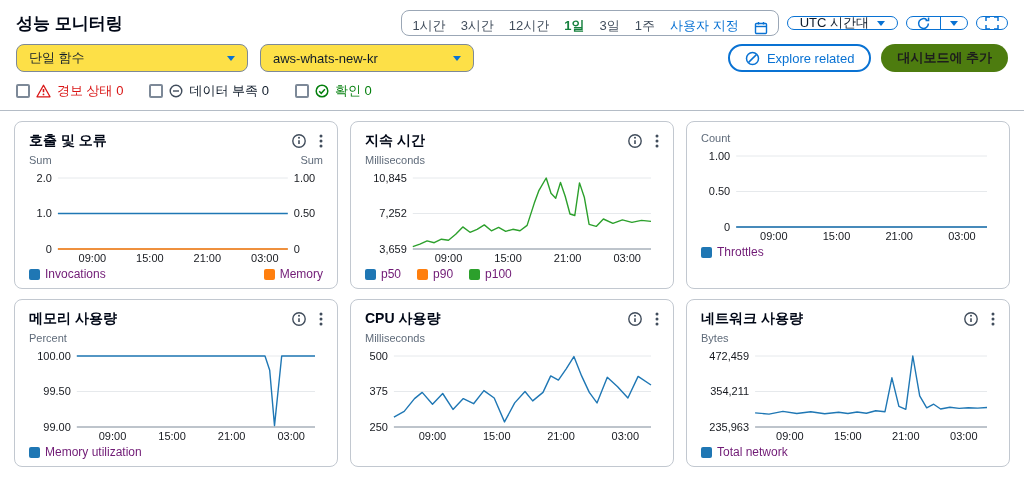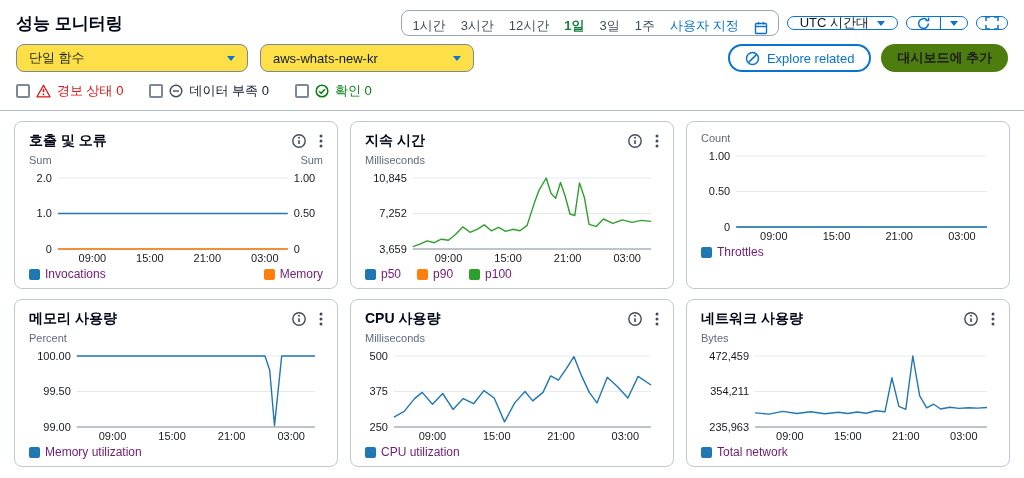--- a/index.html
+++ b/index.html
@@ -350,26 +350,20 @@
         <line x1="28.9" y1="59.5" x2="286" y2="59.5" stroke="#e6e9ec" stroke-width="1"></line>
         <text x="22.9" y="63" text-anchor="end" font-size="11" fill="#16191f">375</text>
         <line x1="28.9" y1="24" x2="286" y2="24" stroke="#e6e9ec" stroke-width="1"></line>
         <text x="22.9" y="27.5" text-anchor="end" font-size="11" fill="#16191f">500</text>
         <text x="67.465" y="108" text-anchor="middle" font-size="11" fill="#16191f">09:00</text>
         <text x="131.74" y="108" text-anchor="middle" font-size="11" fill="#16191f">15:00</text>
         <text x="196.01500000000001" y="108" text-anchor="middle" font-size="11" fill="#16191f">21:00</text>
         <text x="260.29" y="108" text-anchor="middle" font-size="11" fill="#16191f">03:00</text>
         <polyline points="28.9,85.1 39.2,79.4 49.5,66.6 57.2,60.4 67.5,72.3 77.7,61.5 88.0,77.4 98.3,66.6 108.6,71.7 118.9,58.6 129.2,66.0 139.5,89.9 149.7,70.9 160.0,59.5 167.7,68.9 178.0,60.4 185.7,43.9 193.4,48.1 201.2,36.8 208.9,24.6 216.6,43.9 224.3,60.4 232.0,70.9 242.3,45.3 252.6,54.7 262.9,66.0 273.1,44.4 286.0,53.0" fill="none" stroke="#1f77b4" stroke-width="1.4" stroke-linejoin="round"></polyline>
       </svg>
-    <div class="legend">
-        <span class="legend-item">
-          <span class="swatch" style="background: rgb(31, 119, 180);"></span>
-          <span>CPU utilization</span>
-        </span>
-      </div>
   </div>
 
   <div class="card">
     <div class="card-head">
       <h3 class="card-title">네트워크 사용량</h3>
       <div class="card-actions">
         <span class="icon-btn">
             <svg width="16" height="16" viewBox="0 0 16 16">
               <circle cx="8" cy="8" r="6.2" fill="none" stroke="#414d5c" stroke-width="1.4"></circle>
               <line x1="8" y1="7.2" x2="8" y2="11" stroke="#414d5c" stroke-width="1.6"></line>

